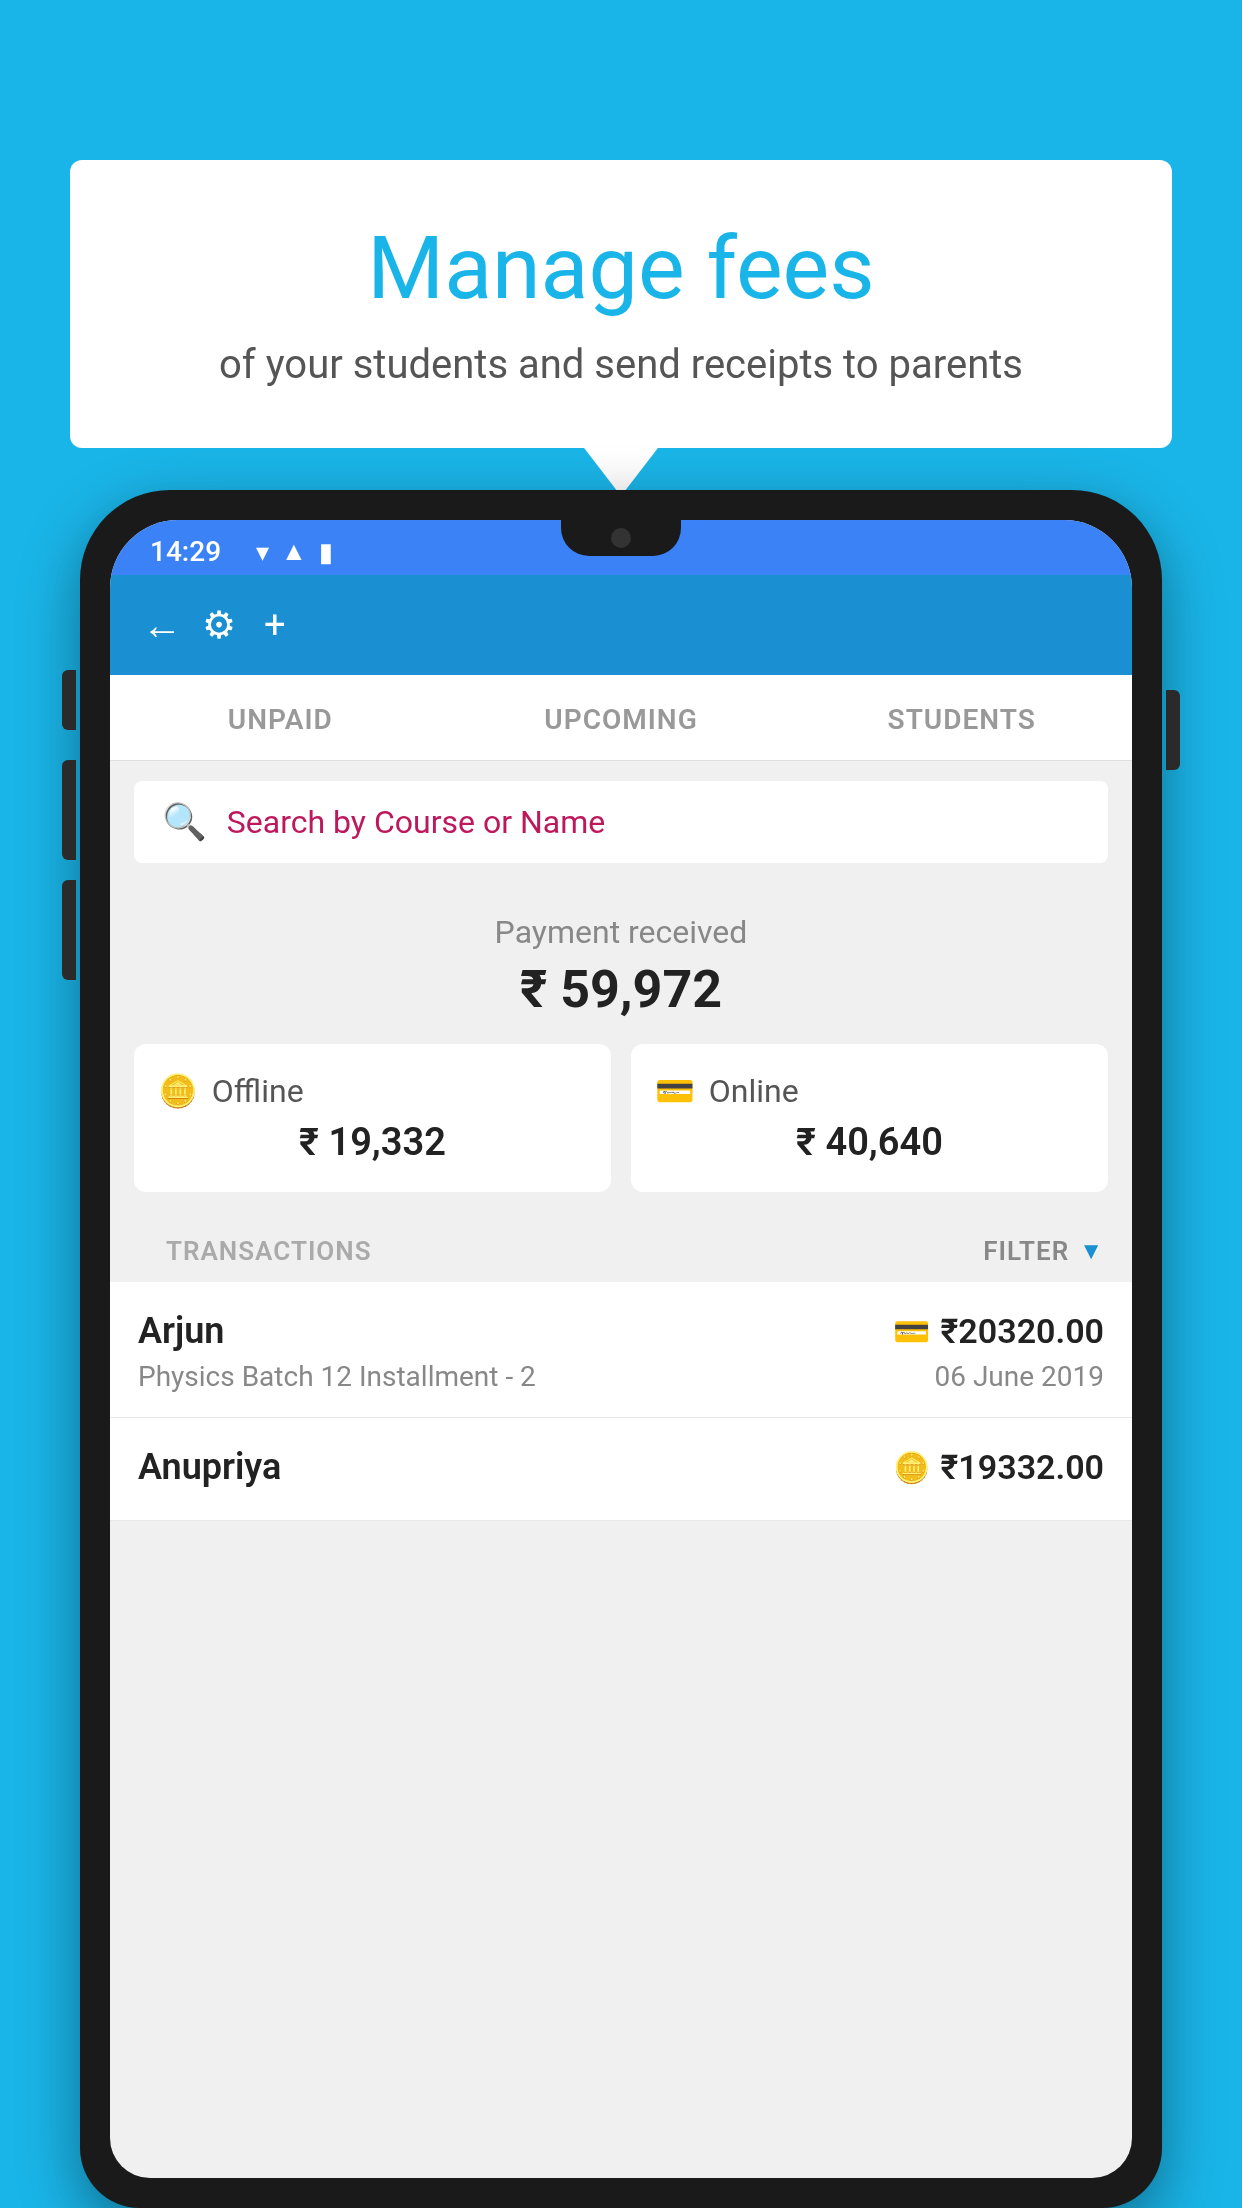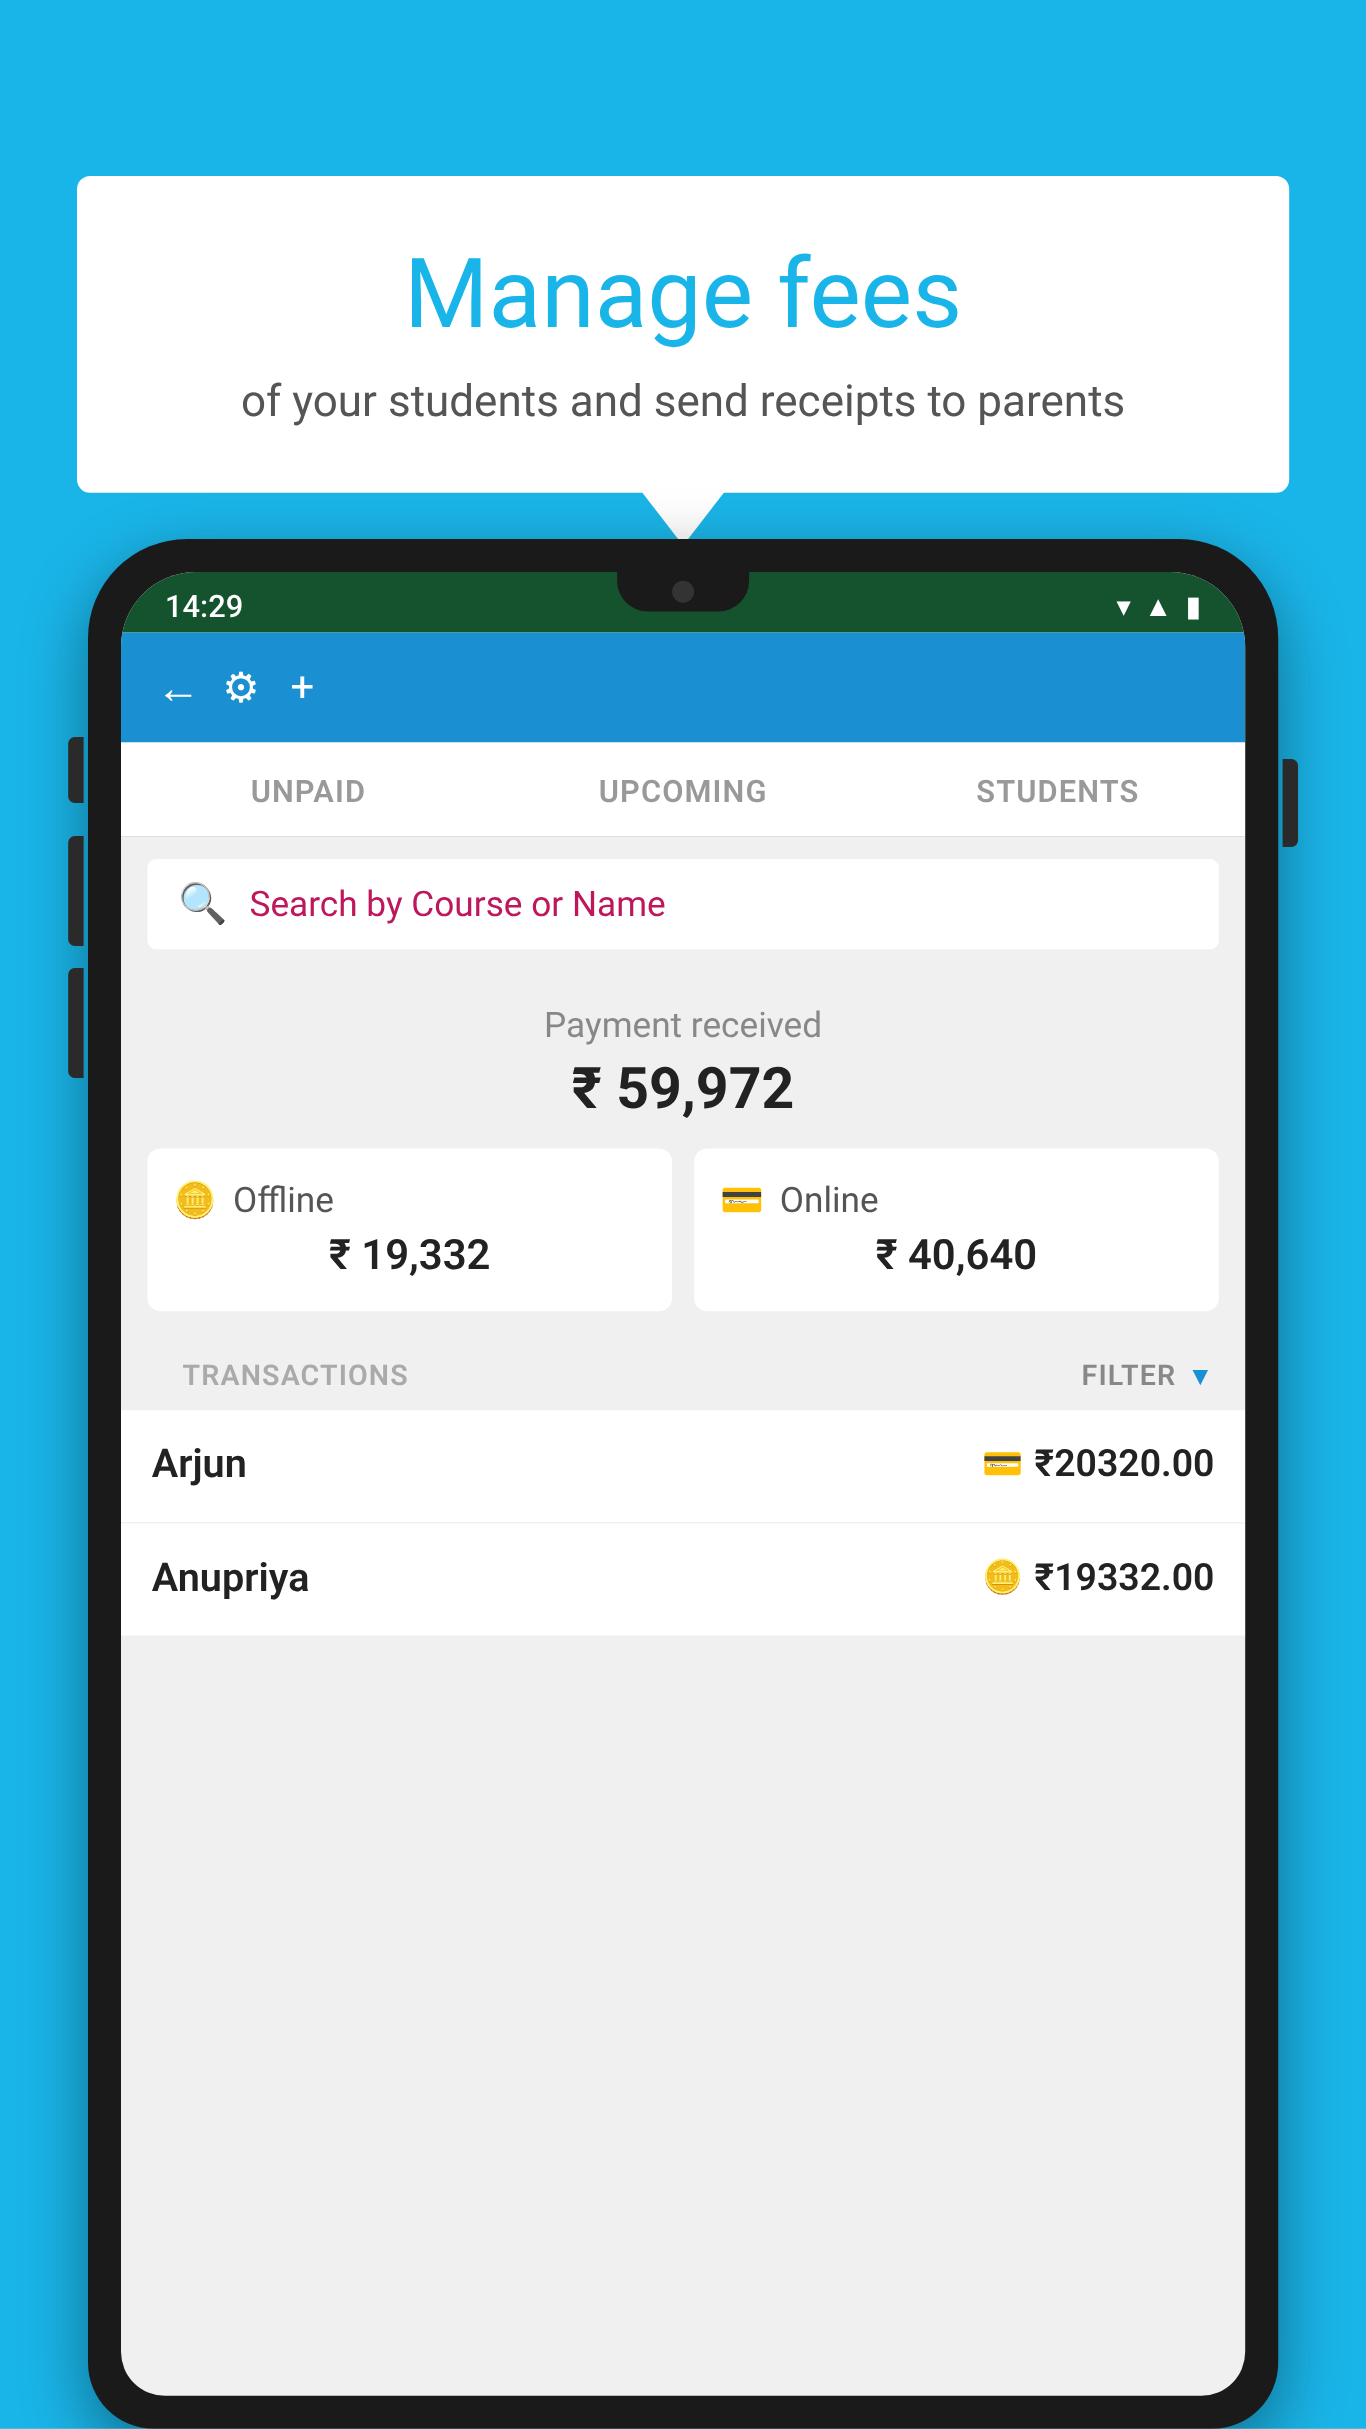--- a/index.html
+++ b/index.html
@@ -103,27 +103,28 @@
       transform: translateX(-50%);
       width: 20px;
       height: 20px;
       background: #333;
       border-radius: 50%;
       z-index: 11;
     }
 
     
     .status-bar {
-      background: #14532d;
+      background: #3b82f6;
       height: 55px;
       display: flex;
       align-items: center;
-      justify-content: space-between;
+      justify-content: flex-start;
       padding: 0 40px;
       padding-top: 8px;
+      gap: 35px;
     }
 
     .status-time {
       color: white;
       font-size: 28px;
       font-weight: 500;
     }
 
     .status-icons {
       display: flex;
@@ -508,20 +509,24 @@
       </div>
 
       <div class="transaction-row">
         <div class="transaction-top">
           <span class="transaction-name">Arjun</span>
           <div class="transaction-amount-container">
             <span class="transaction-amount-icon">💳</span>
             <span class="transaction-amount">₹20320.00</span>
           </div>
         </div>
+        <div class="transaction-bottom">
+          <span class="transaction-detail">Physics Batch 12 Installment - 2</span>
+          <span class="transaction-date">06 June 2019</span>
+        </div>
       </div>
 
       <div class="transaction-row">
         <div class="transaction-top">
           <span class="transaction-name">Anupriya</span>
           <div class="transaction-amount-container">
             <span class="transaction-amount-icon">🪙</span>
             <span class="transaction-amount">₹19332.00</span>
           </div>
         </div>

